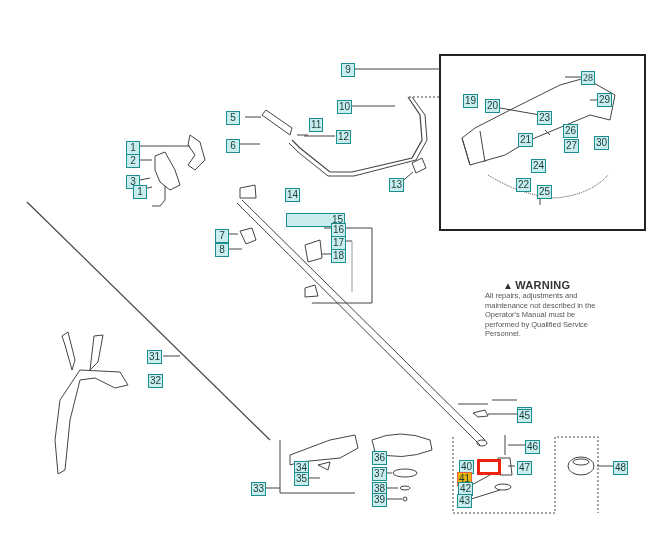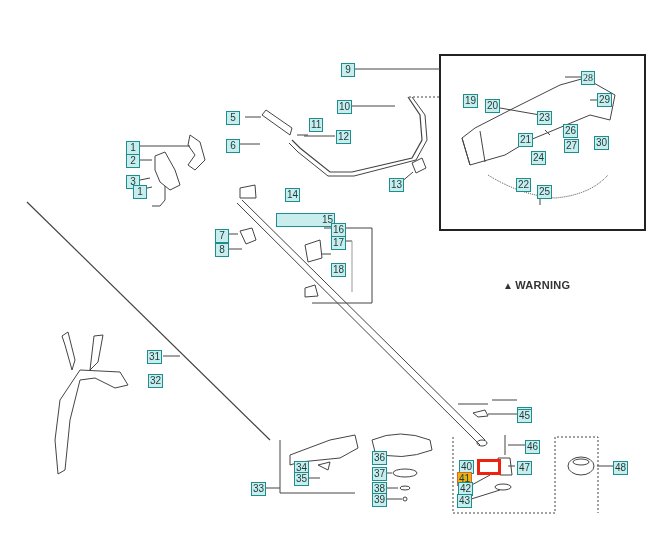--- a/index.html
+++ b/index.html
@@ -119,33 +119,33 @@
 <div class="lbl" style="left:226px;top:111px;">5</div>
 <div class="lbl" style="left:309px;top:118px;">11</div>
 <div class="lbl" style="left:336px;top:130px;">12</div>
 <div class="lbl" style="left:226px;top:139px;">6</div>
 <div class="lbl" style="left:389px;top:178px;">13</div>
 <div class="lbl" style="left:126px;top:141px;">1</div>
 <div class="lbl" style="left:126px;top:154px;">2</div>
 <div class="lbl" style="left:126px;top:175px;">3</div>
 <div class="lbl" style="left:133px;top:185px;">1</div>
 <div class="lbl" style="left:285px;top:188px;">14</div>
-<div class="lbl" style="left:276px;top:213px;padding-left:45px;">15</div>
+<div class="lbl" style="left:286px;top:213px;padding-left:45px;">15</div>
 <div class="lbl" style="left:215px;top:229px;">7</div>
 <div class="lbl" style="left:215px;top:243px;">8</div>
 <div class="lbl" style="left:331px;top:223px;">16</div>
 <div class="lbl" style="left:331px;top:236px;">17</div>
-<div class="lbl" style="left:331px;top:263px;">18</div>
+<div class="lbl" style="left:331px;top:249px;">18</div>
 
 <div class="lbl" style="left:463px;top:94px;">19</div>
 <div class="lbl" style="left:485px;top:99px;">20</div>
 <div class="lbl" style="left:518px;top:133px;">21</div>
 <div class="lbl" style="left:516px;top:178px;">22</div>
 <div class="lbl" style="left:537px;top:111px;">23</div>
-<div class="lbl" style="left:531px;top:151px;">24</div>
+<div class="lbl" style="left:531px;top:159px;">24</div>
 <div class="lbl" style="left:537px;top:185px;">25</div>
 <div class="lbl" style="left:563px;top:124px;">26</div>
 <div class="lbl" style="left:564px;top:139px;">27</div>
 <div class="lbl" style="left:581px;top:71px;font-family:Liberation Serif, serif;">28</div>
 <div class="lbl" style="left:597px;top:93px;">29</div>
 <div class="lbl" style="left:594px;top:136px;">30</div>
 
 <div class="lbl" style="left:147px;top:350px;">31</div>
 <div class="lbl" style="left:148px;top:374px;">32</div>
 <div class="lbl" style="left:251px;top:482px;">33</div>
@@ -166,13 +166,14 @@
 <div class="lbl" style="left:517px;top:461px;">47</div>
 <div class="lbl" style="left:613px;top:461px;">48</div>
 
 <div class="sel"></div>
 
 <div class="warn">
   <div class="warn-title">
     <span class="warn-tri">▲</span>
     <span>WARNING</span>
   </div>
+  <div class="warn-body">All repairs, adjustments and maintenance not described in the Operator's Manual must be performed by Qualified Service Personnel.</div>
 </div>
 
 </body></html>

